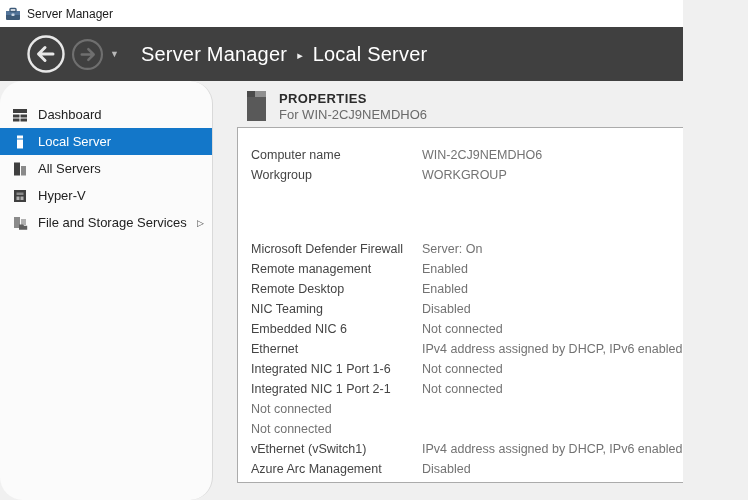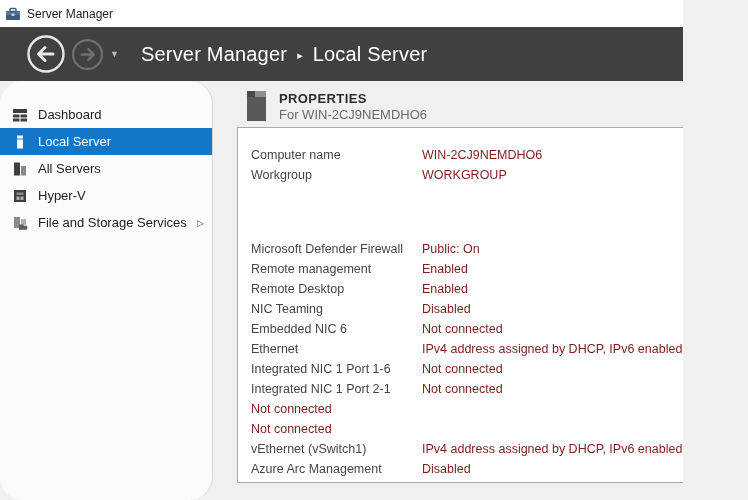--- a/index.html
+++ b/index.html
@@ -56,21 +56,21 @@
   .props-title { font-size: 13px; font-weight: bold; color: #2b2b2b; letter-spacing: 0.4px; line-height: 16px; }
   .props-subtitle { font-size: 13px; color: #6a6a6a; line-height: 15px; }
 
   .props-box {
     margin-left: 24px; background: #ffffff;
     border: 1px solid #ababab; border-right: none;
     height: 356px; padding-top: 20px; overflow: hidden;
   }
   .prop-row { height: 20px; display: flex; align-items: flex-start; padding-left: 13px; font-size: 12.5px; }
   .prop-label { width: 171px; flex: 0 0 auto; color: #454545; }
-  .prop-value { color: #7f1d1d; cursor: pointer; white-space: nowrap; }
+  .prop-value { color: #737373; cursor: pointer; white-space: nowrap; }
   .group-gap { height: 54px; }
 </style>
 </head>
 <body>
 
 <div class="window">
 
   <div class="titlebar">
     <svg class="app-icon" viewBox="0 0 16 16">
       <rect x="1" y="5" width="14" height="9" rx="1" fill="#3d5a78"></rect>
@@ -177,21 +177,21 @@
         </div>
         <div class="prop-row">
           <span class="prop-label">Workgroup</span>
           <span class="prop-value">WORKGROUP</span>
         </div>
 
         <div class="group-gap"></div>
 
         <div class="prop-row">
           <span class="prop-label">Microsoft Defender Firewall</span>
-          <span class="prop-value">Public: On</span>
+          <span class="prop-value">Server: On</span>
         </div>
         <div class="prop-row">
           <span class="prop-label">Remote management</span>
           <span class="prop-value">Enabled</span>
         </div>
         <div class="prop-row">
           <span class="prop-label">Remote Desktop</span>
           <span class="prop-value">Enabled</span>
         </div>
         <div class="prop-row">

